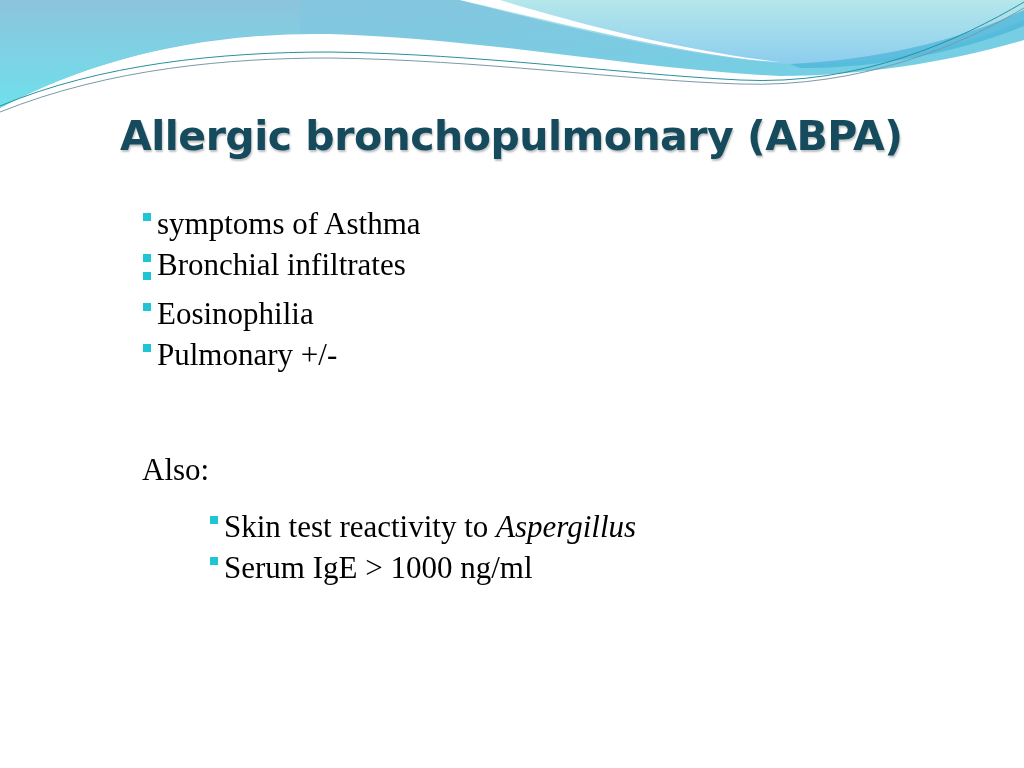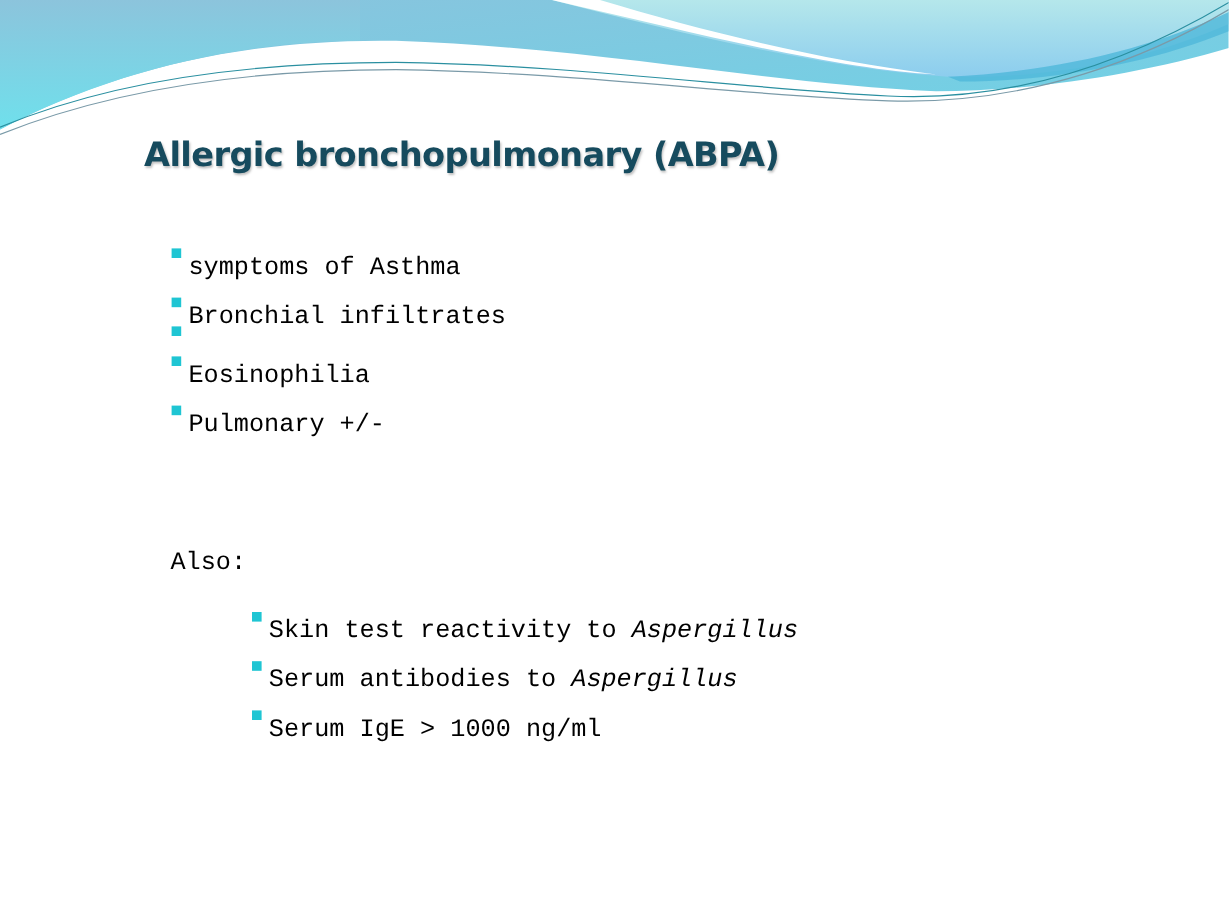--- a/index.html
+++ b/index.html
@@ -24,29 +24,29 @@
       width: 1024px;
       height: 130px;
     }
     .title {
       position: absolute;
       left: 120px;
       top: 112px;
       margin: 0;
       font-family: "DejaVu Sans", sans-serif;
       font-weight: bold;
-      font-size: 28px;
+      font-size: 41px;
       letter-spacing: -0.5px;
       color: #164b5e;
       text-shadow: 1px 2px 2px rgba(0,0,0,0.25);
       white-space: nowrap;
     }
     .body-text {
-      font-family: Liberation Mono, monospace;
-      font-size: 21px;
+      font-family: Liberation Serif, serif;
+      font-size: 31px;
       color: #000000;
       line-height: 41px;
     }
     .bullet-list {
       position: absolute;
       left: 143px;
       top: 203px;
       margin: 0;
       padding: 0;
       list-style: none;
@@ -147,21 +147,17 @@
 
   <p class="also-label body-text">Also:</p>
 
   <ul class="sub-list body-text">
     <li>
       <span class="bullet"></span>
       <span><span style="white-space:pre">Skin test reactivity to </span><span class="italic">Aspergillus</span></span>
     </li>
     <li>
       <span class="bullet"></span>
-      <span><span style="white-space:pre">Serum antibodies to </span><span class="italic">Aspergillus</span></span>
-    </li>
-    <li>
-      <span class="bullet"></span>
       <span><span>Serum IgE &gt; 1000 ng/ml</span></span>
     </li>
   </ul>
 
 </div>
 
 </body></html>

